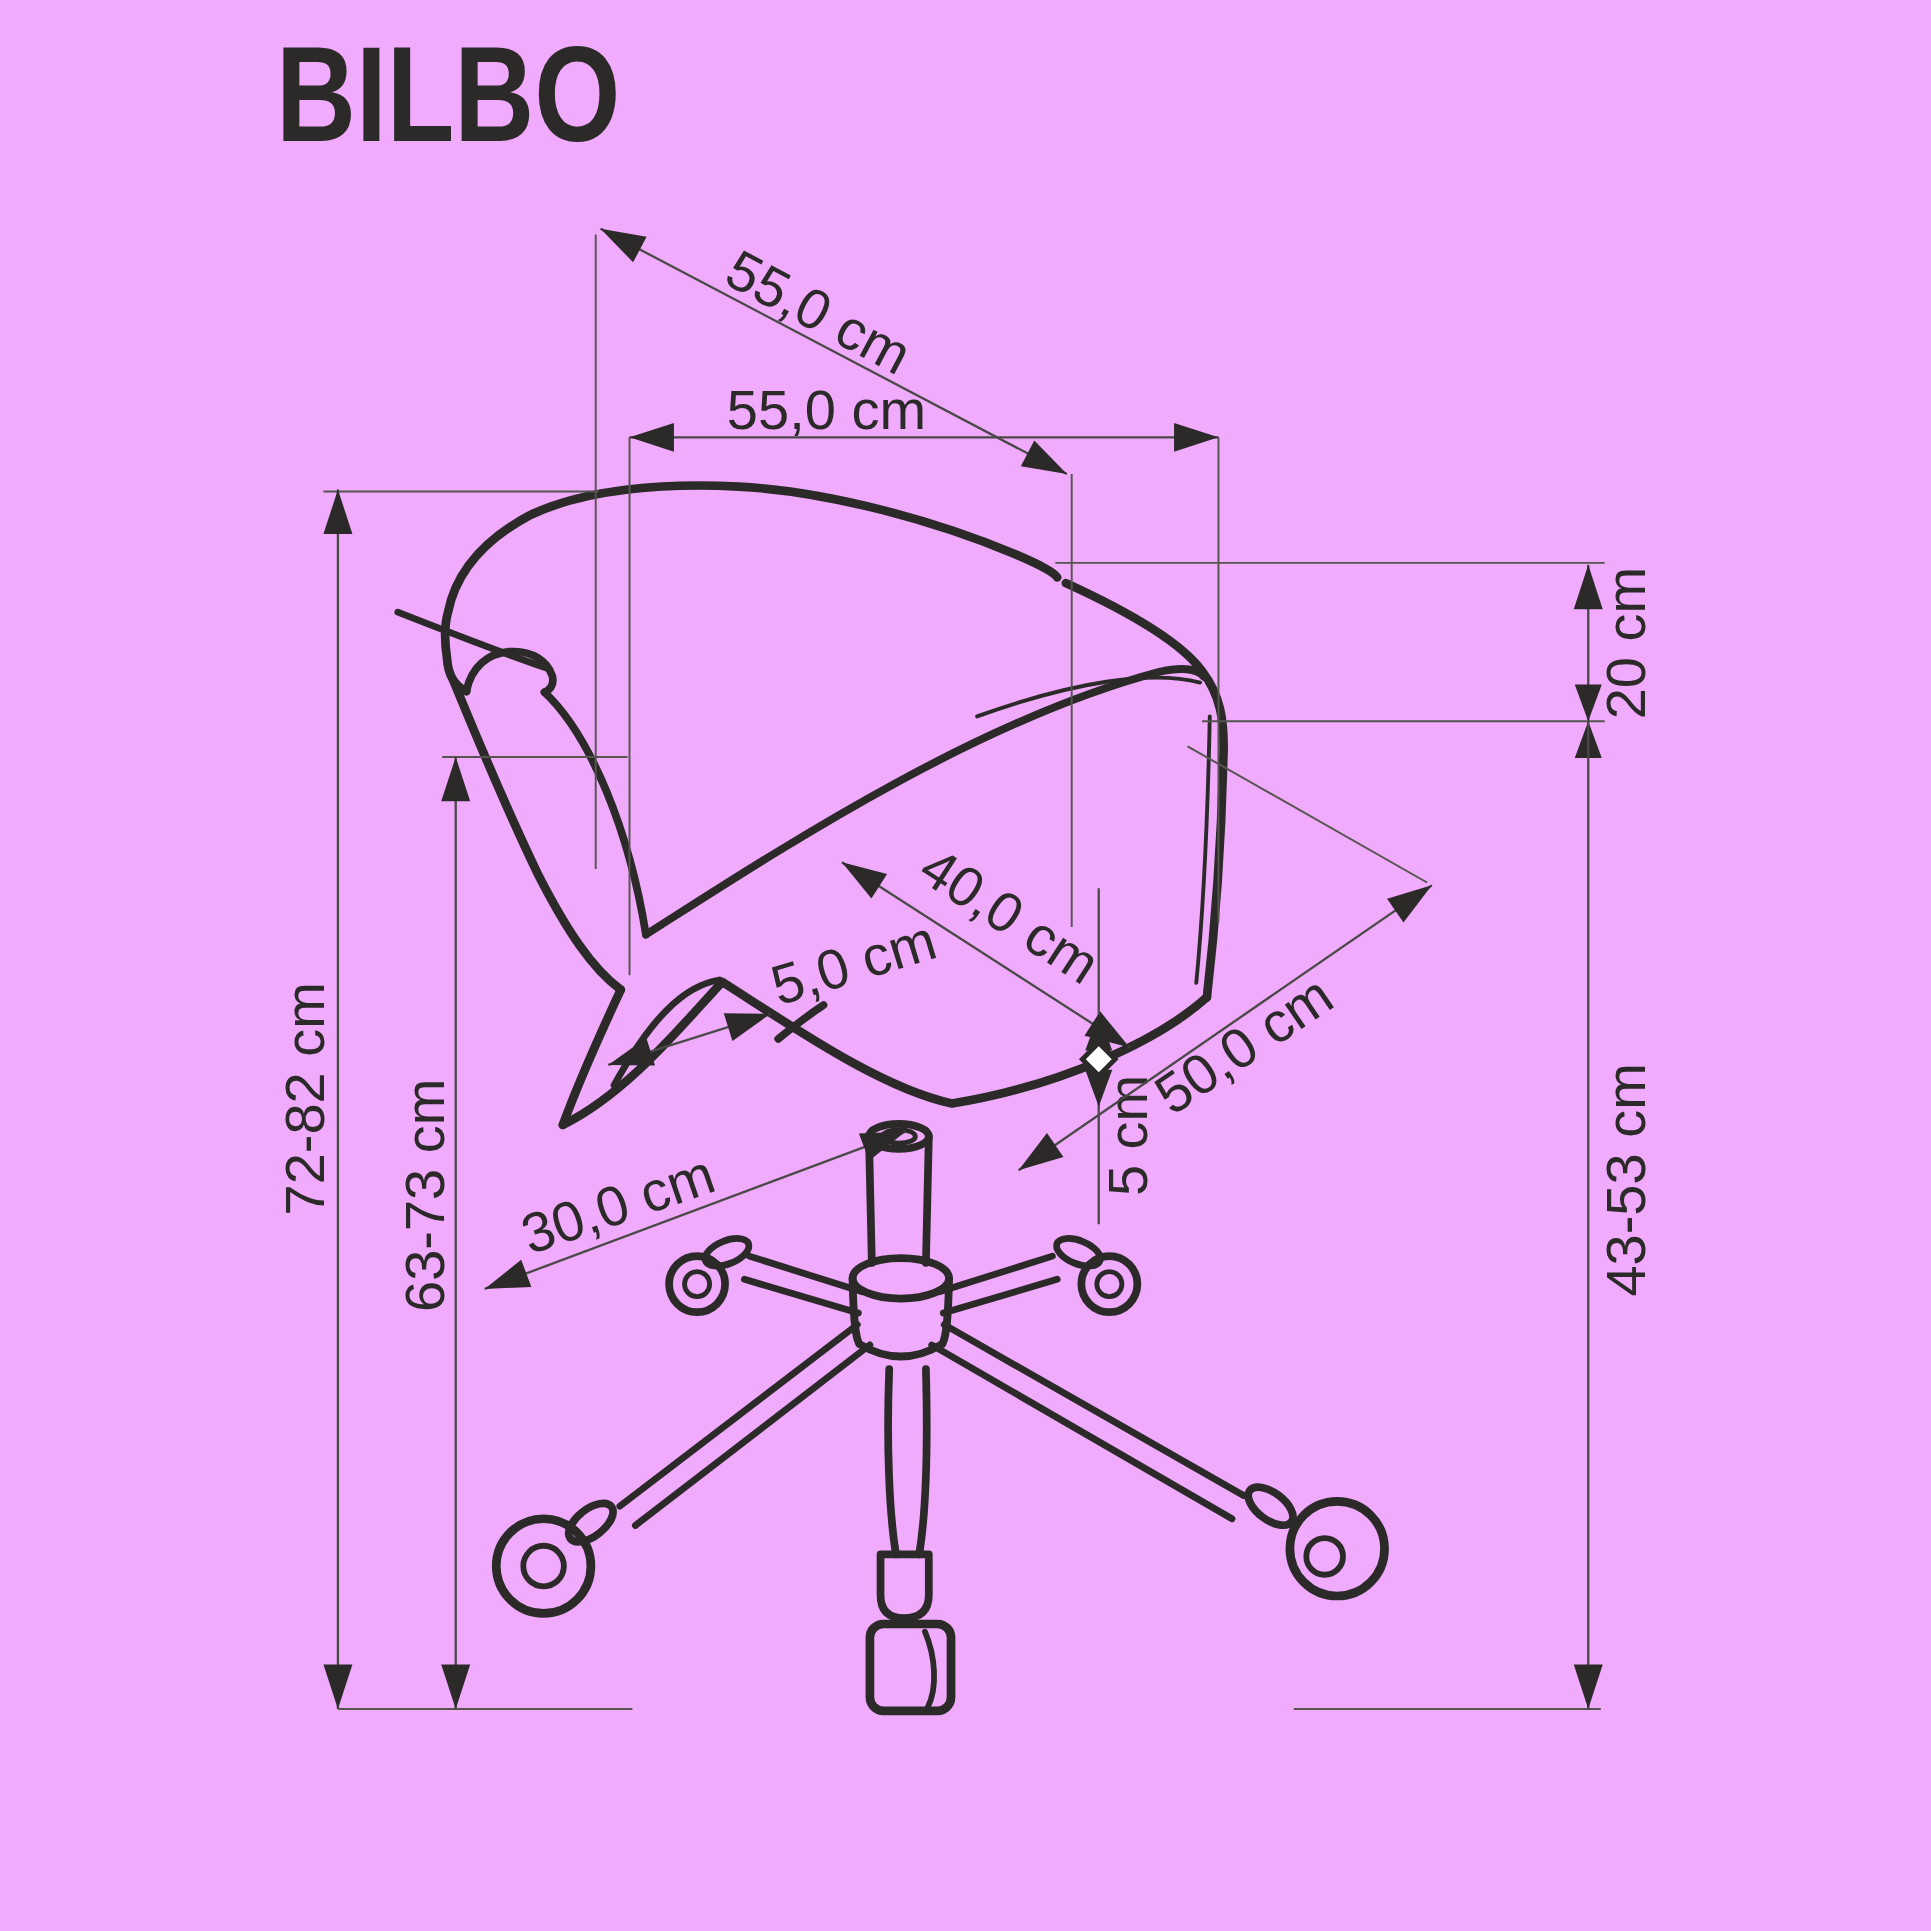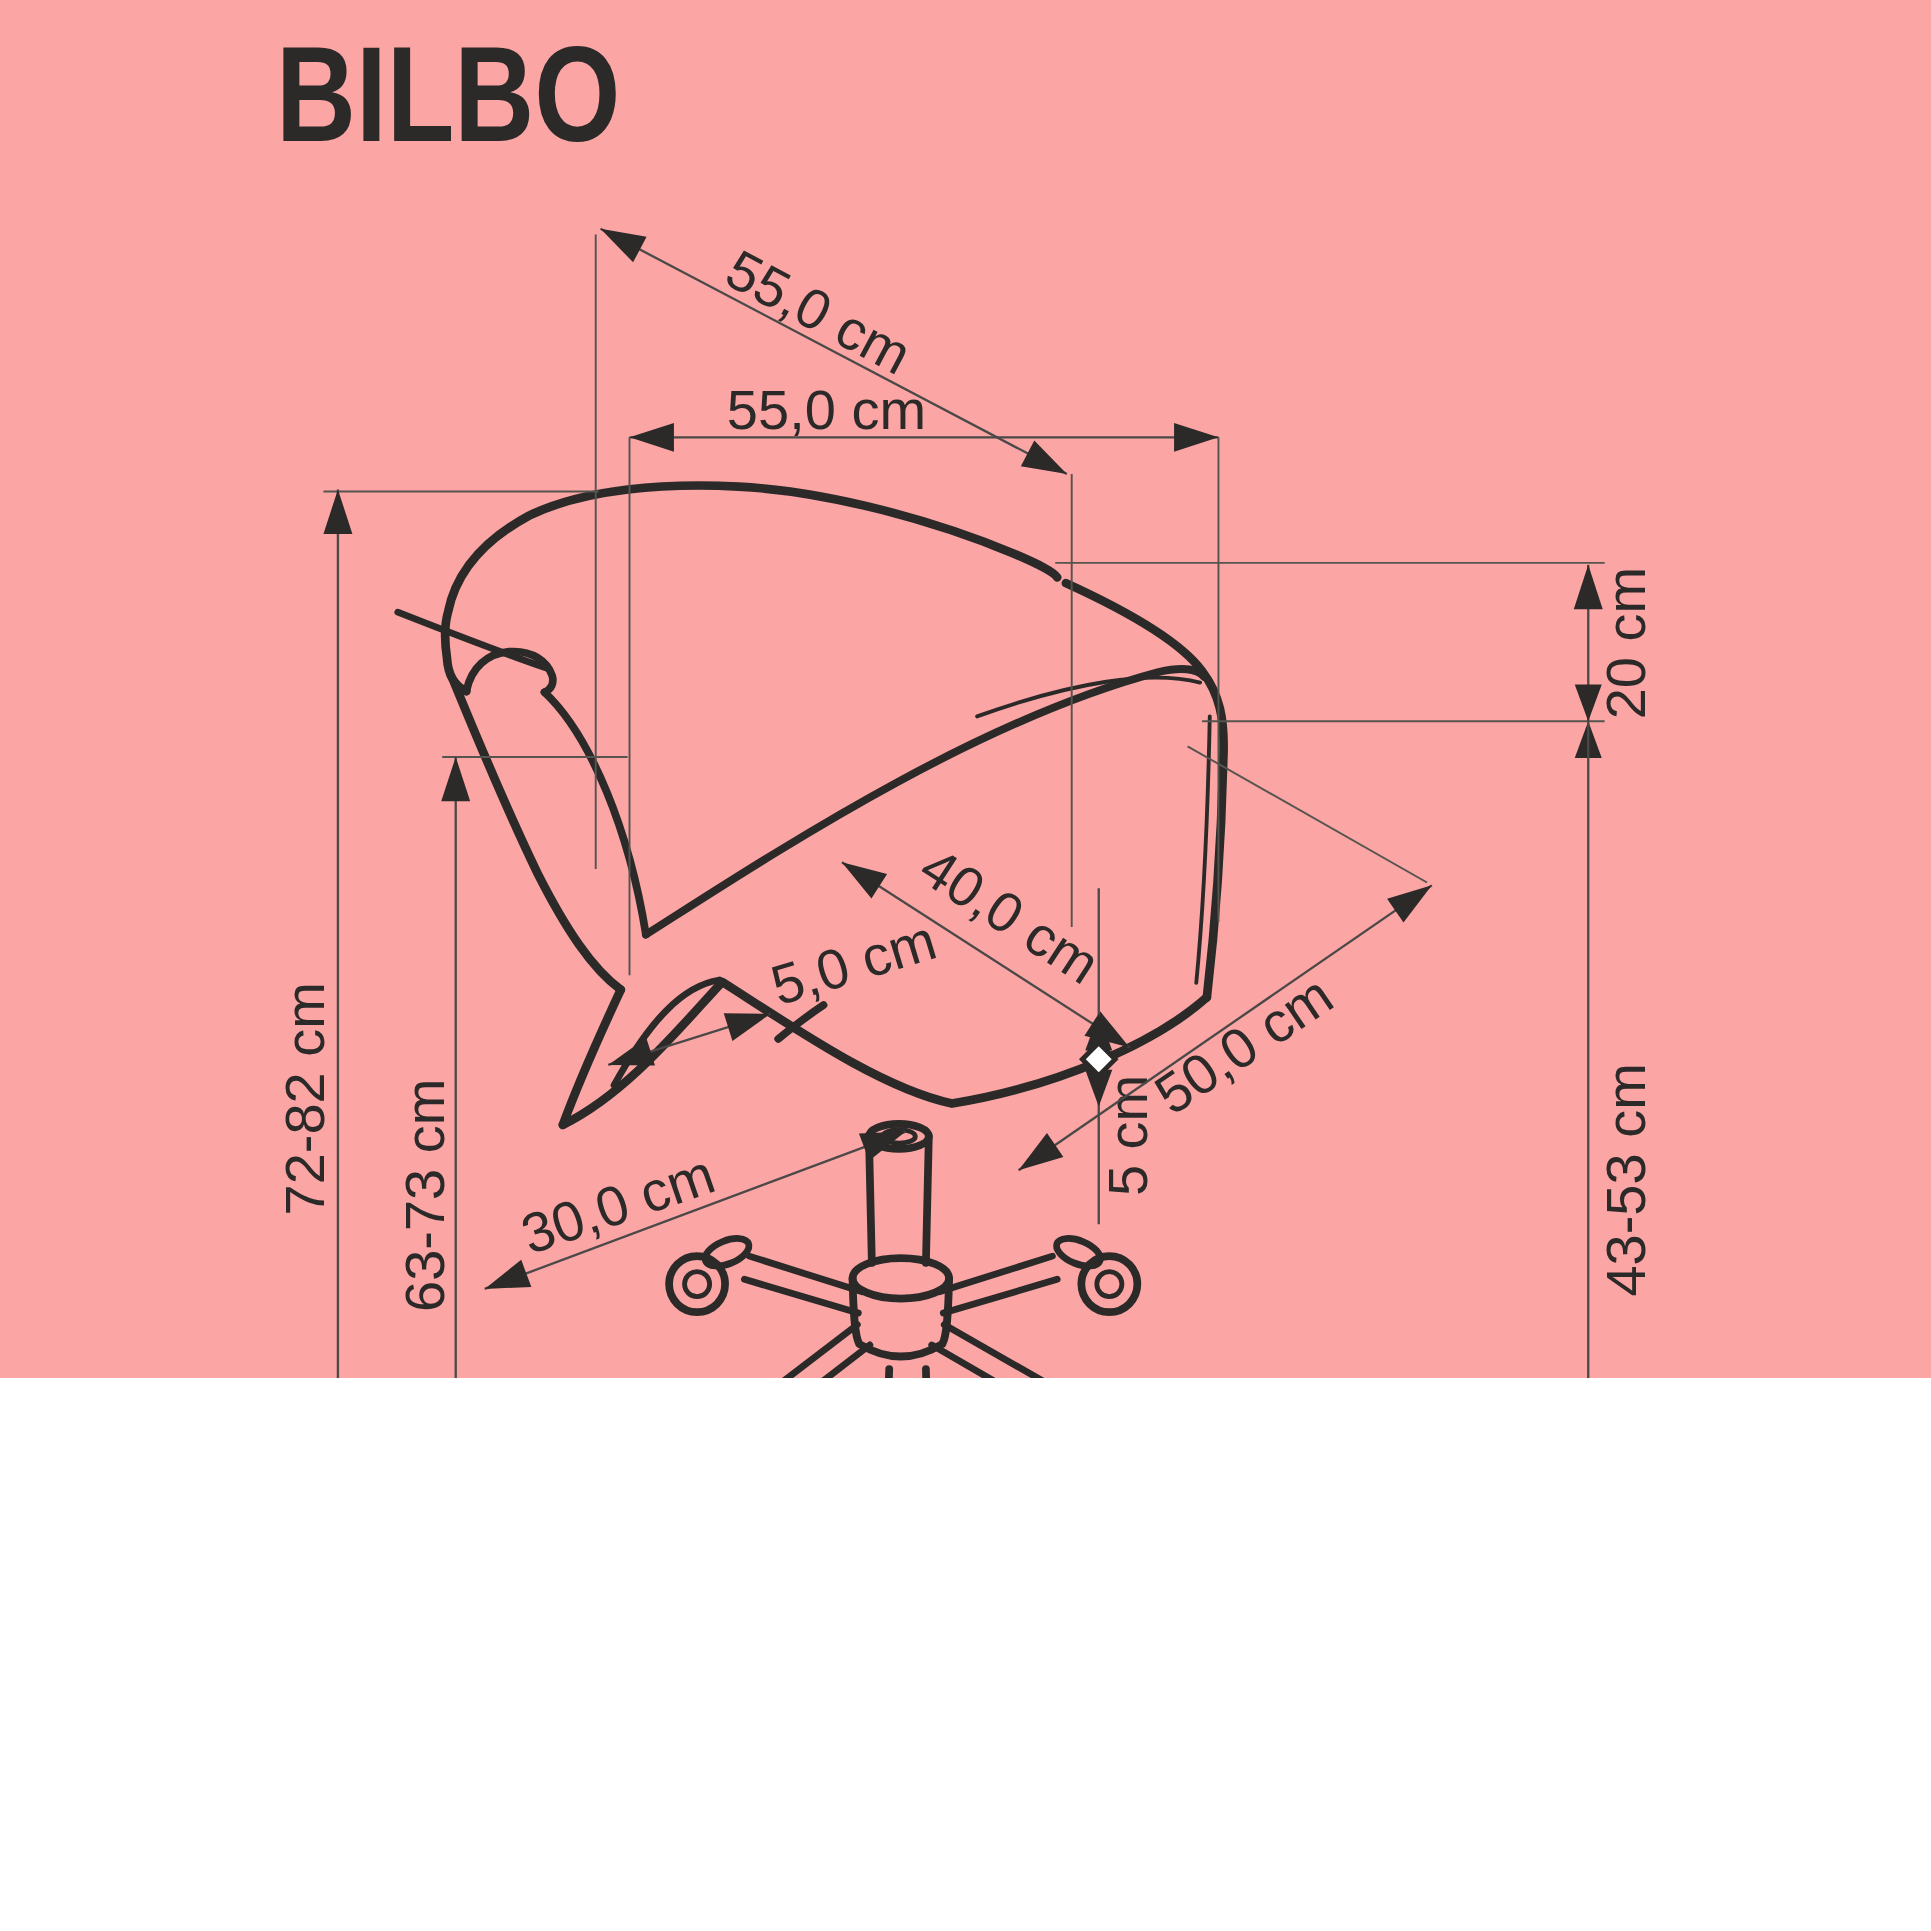--- a/index.html
+++ b/index.html
@@ -1,17 +1,17 @@
 <!DOCTYPE html>
 <html><head>
 <meta charset="utf-8">
 <style>
   html,body{margin:0;padding:0;background:#fff;}
   .stage{
-    position:relative;width:1931px;height:1378px;background:#fca5a5;overflow:hidden;
+    position:relative;width:1931px;height:1931px;background:#f0abfc;overflow:hidden;
     font-family:"Liberation Sans", sans-serif;
   }
   .title{
     position:absolute;left:276px;top:27px;font-size:135px;font-weight:bold;
     color:#2b2a29;line-height:1;letter-spacing:0px;
     transform:scaleX(.82);transform-origin:left top;white-space:nowrap;
   }
   svg{position:absolute;left:0;top:0;}
   .shell{stroke:#2b2a29;fill:none;stroke-linecap:round;stroke-linejoin:round;}
   .dimline{stroke:#4a4948;stroke-width:2.4;fill:none;}

